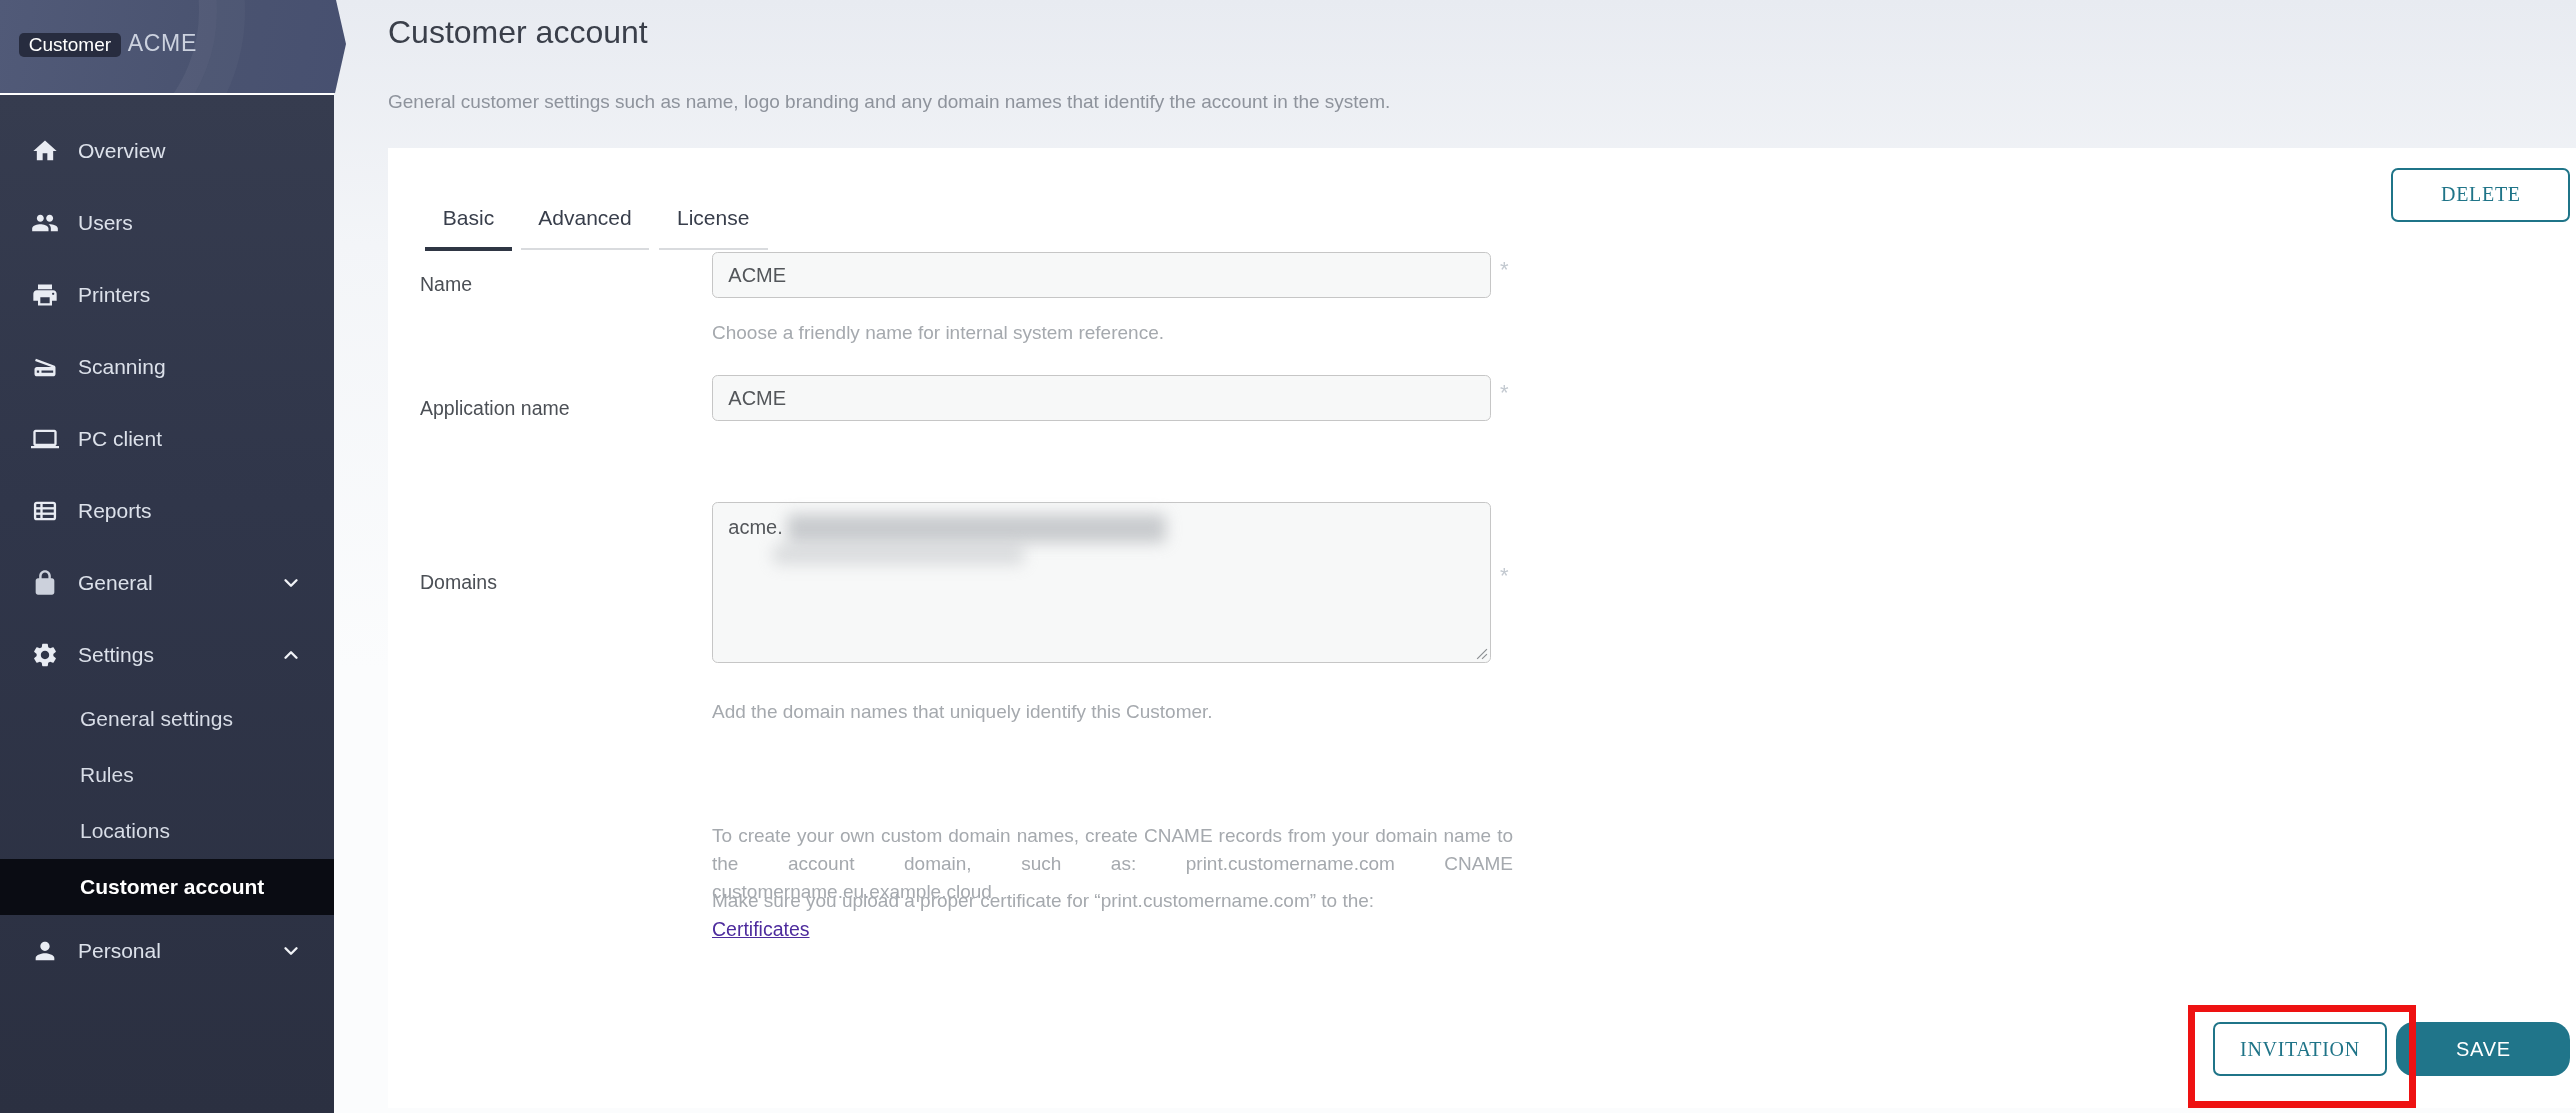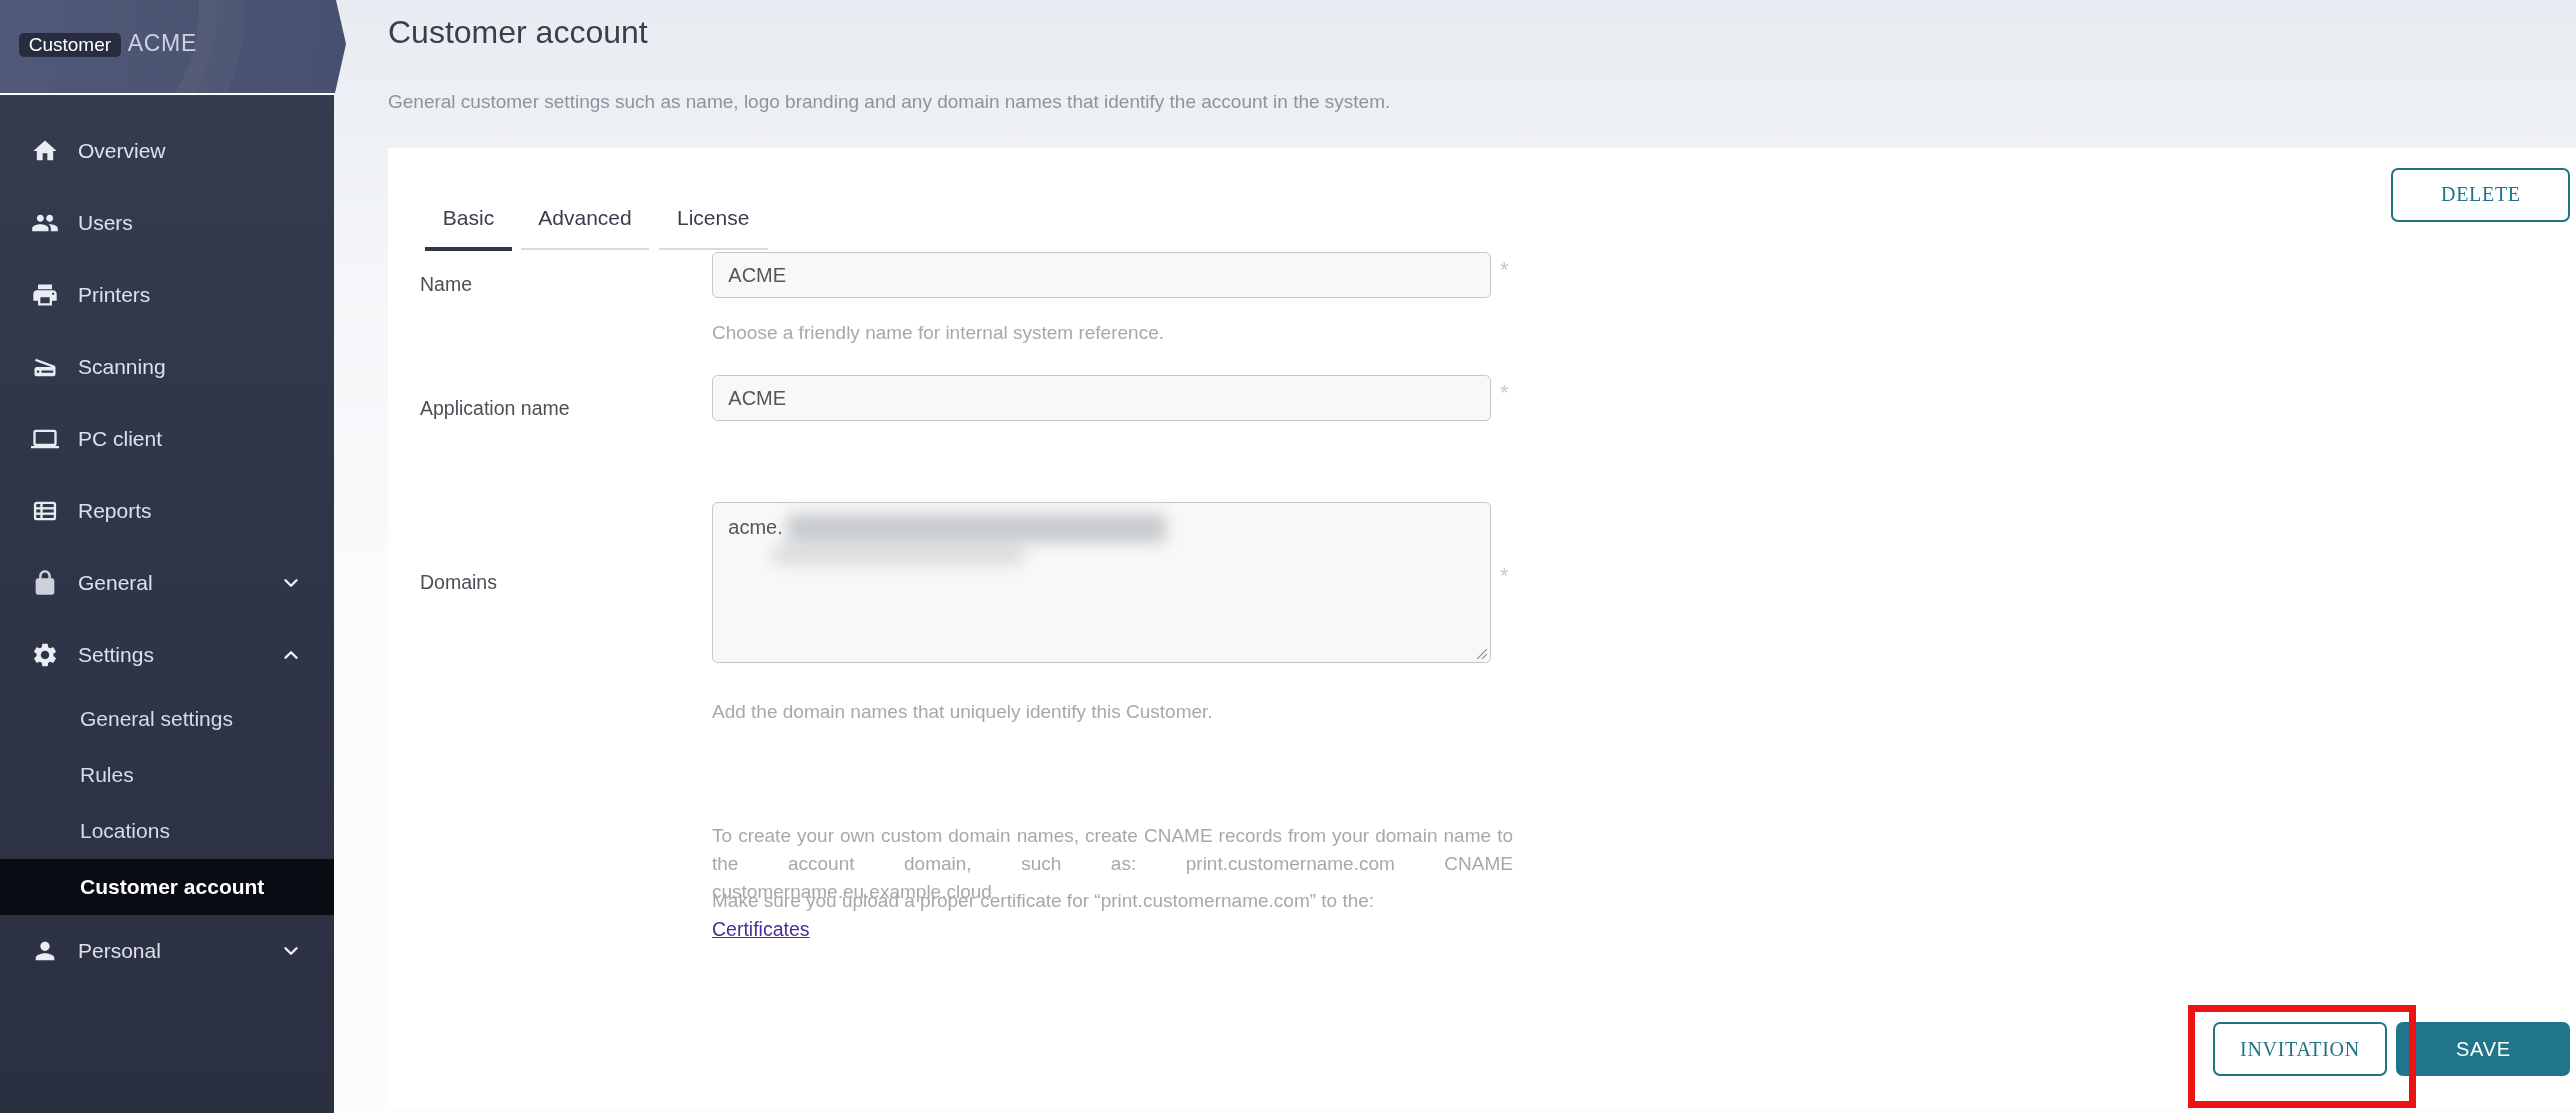--- a/index.html
+++ b/index.html
@@ -80,21 +80,21 @@
   
   .btn-outline {
     position: absolute; background: #ffffff; border: 2.1px solid #1f7488; border-radius: 7px;
     color: #1f7488; font-size: 20px; letter-spacing: 0.7px; cursor: pointer;
     font-family: Liberation Serif, serif;
   }
   .btn-delete { right: 5.6px; top: 19.5px; width: 179px; height: 54px; }
   .btn-invitation { left: 1825px; top: 874px; width: 174px; height: 54px; }
   .btn-save {
     position: absolute; right: 5.6px; top: 874px; width: 174px; height: 54px;
-    background: #20758a; border: none; border-radius: 7px; color: #ffffff;
+    background: #20758a; border: none; border-radius: 18px; color: #ffffff;
     font-size: 20px; letter-spacing: 0.7px; cursor: pointer; font-family: "Liberation Sans", sans-serif;
   }
 
   
   .field-label { position: absolute; left: 32px; font-size: 19.5px; color: #4b4f55; }
   .text-input {
     position: absolute; left: 324px; width: 779px; height: 46px;
     background: #f7f8f8; border: 1.4px solid #c6c6c6; border-radius: 5.6px;
     font-size: 20px; color: #53565a; padding: 0 15.3px;
     font-family: "Liberation Sans", sans-serif;

